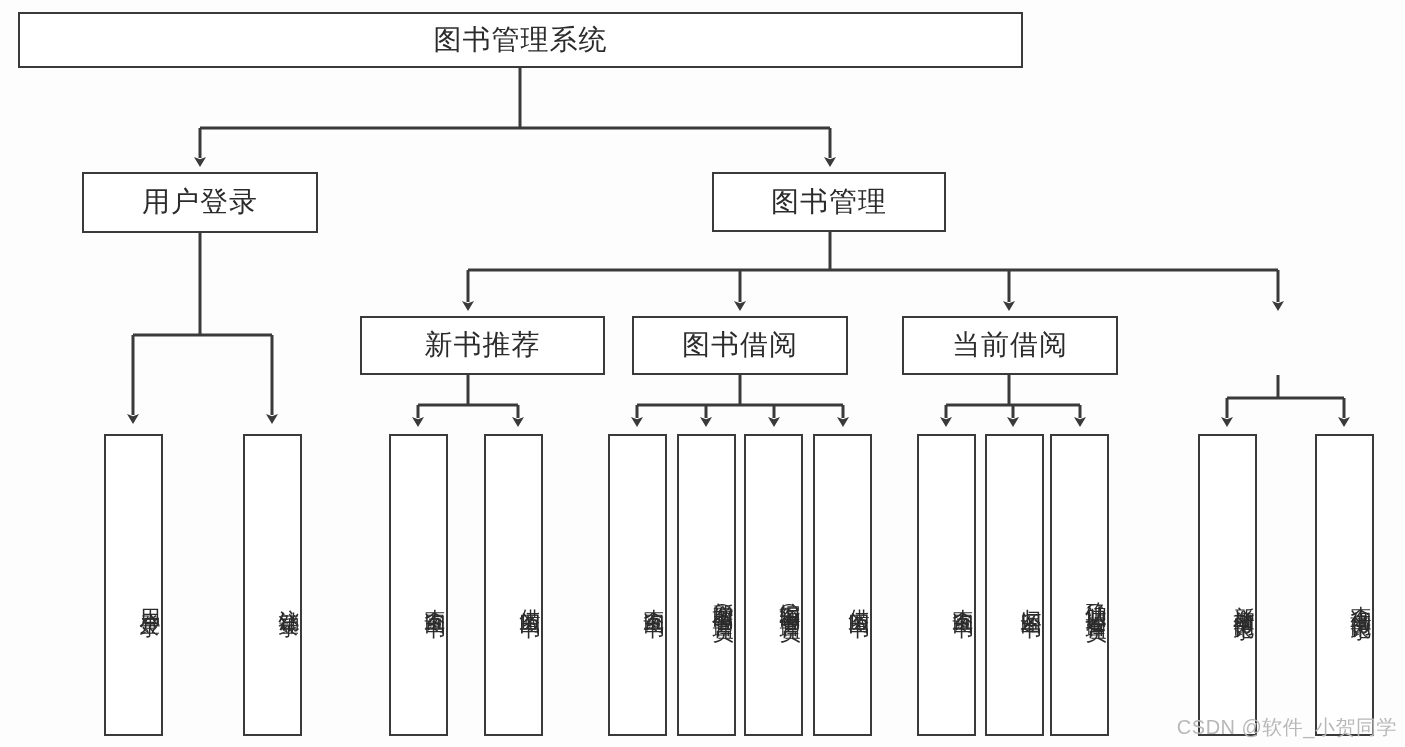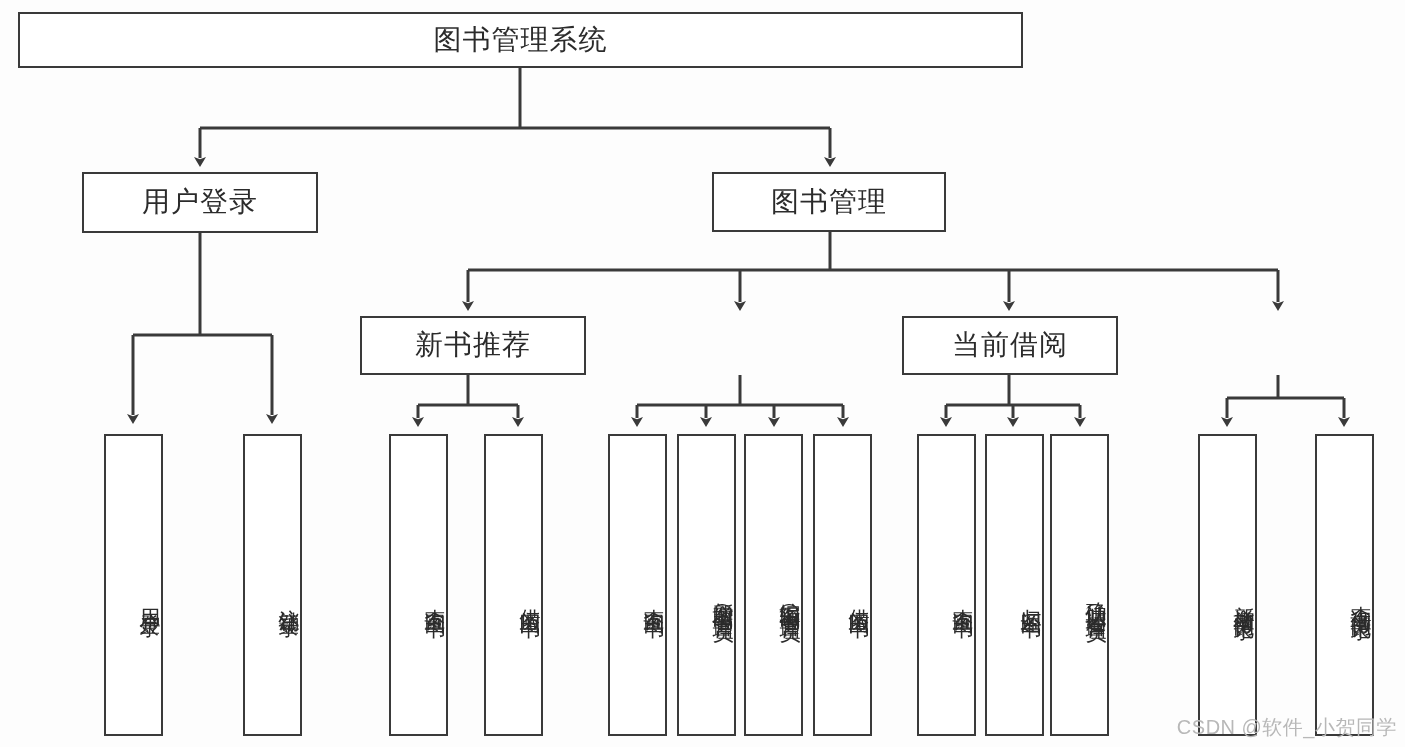--- a/index.html
+++ b/index.html
@@ -127,22 +127,25 @@
     <span>图书管理系统</span>
   </div>
 
   <div class="node horiz" style="left:82px; top:172px; width:236px; height:61px;">
     <span>用户登录</span>
   </div>
   <div class="node horiz" style="left:712px; top:172px; width:234px; height:60px;">
     <span>图书管理</span>
   </div>
 
-  <div class="node horiz" style="left:360px; top:316px; width:226px; height:59px;">
+  <div class="node horiz" style="left:360px; top:316px; width:245px; height:59px;">
     <span>新书推荐</span>
+  </div>
+  <div class="node horiz" style="left:632px; top:316px; width:216px; height:59px;">
+    <span>图书借阅</span>
   </div>
   <div class="node horiz" style="left:902px; top:316px; width:216px; height:59px;align-items:center;">
     <span>当前借阅</span>
   </div>
 
   <div class="node vert" style="left:104px; top:434px; width:59px; height:302px;">
     <span class="vlabel">用户登录</span>
   </div>
   <div class="node vert" style="left:243px; top:434px; width:59px; height:302px;">
     <span class="vlabel">注销登录</span>

